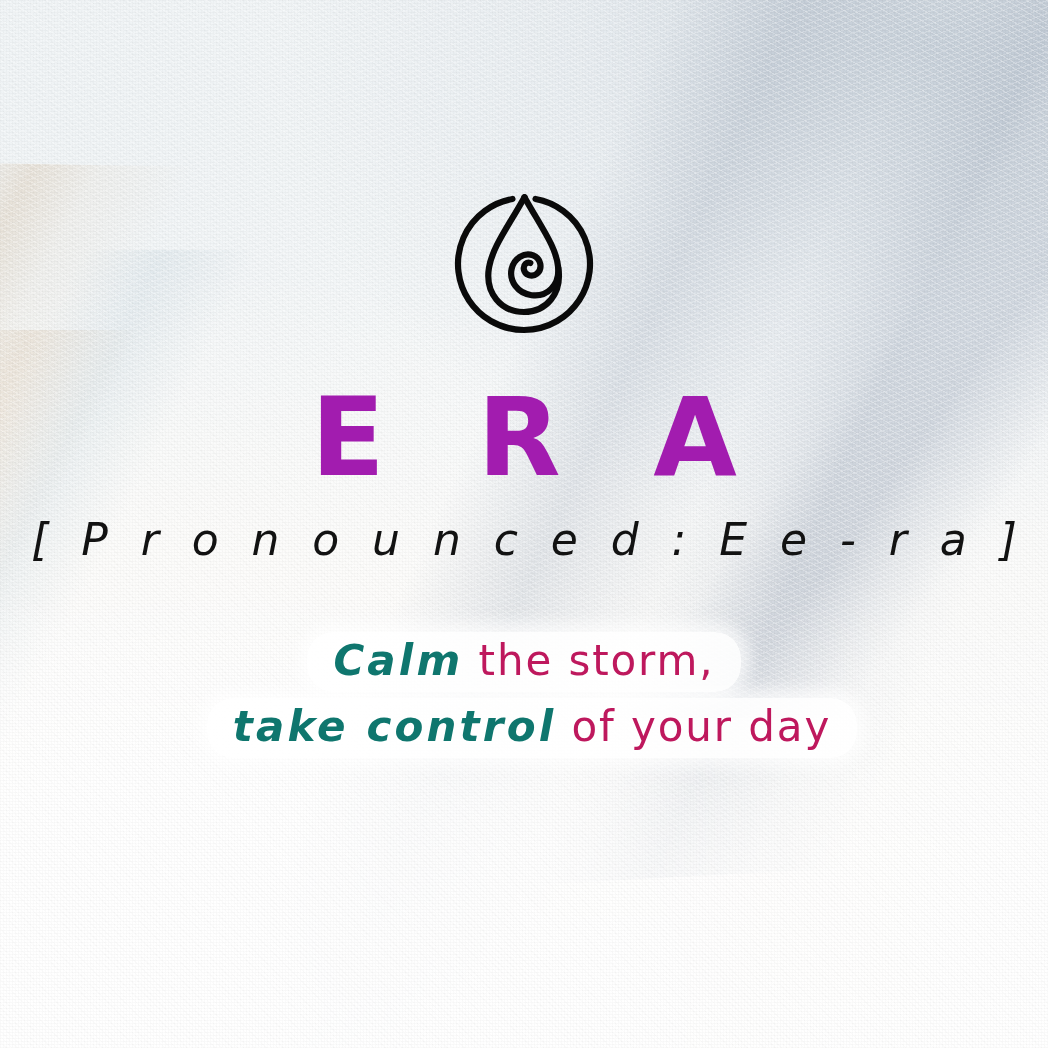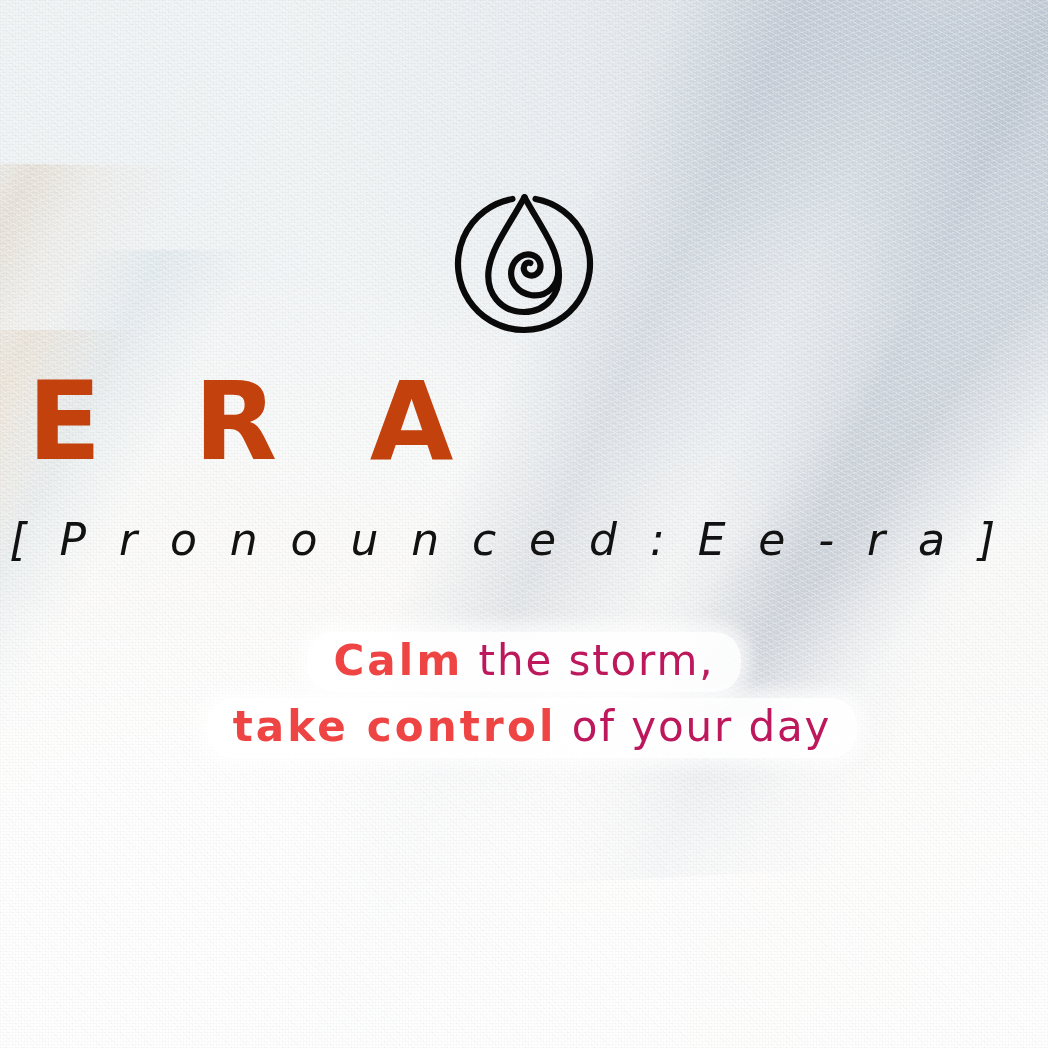--- a/index.html
+++ b/index.html
@@ -159,36 +159,36 @@
     top: 193px;
     transform: translateX(-50%);
     width: 144px;
     height: 144px;
   }
   .brand-logo svg { display: block; width: 144px; height: 144px; }
 
   .brand-name {
     position: absolute;
     left: 0; right: 0;
-    top: 372px;
-    text-align: left;
+    top: 388px;
+    text-align: center;
     font-family: "DejaVu Sans", sans-serif;
     font-weight: 700;
     font-size: 108px;
     line-height: 100px;
     letter-spacing: 0.255em;
     text-indent: 0.255em;
-    color: #c2410c;
+    color: #a21caf;
   }
 
   .pronunciation {
     position: absolute;
     left: 0; right: 0;
     top: 512px;
-    text-align: left;
+    text-align: center;
     font-family: "DejaVu Sans", sans-serif;
     font-style: italic;
     font-weight: 400;
     font-size: 44px;
     line-height: 56px;
     letter-spacing: 0.215em;
     text-indent: 0.215em;
     color: #121212;
   }
 
@@ -212,22 +212,23 @@
     padding: 4px 26px 6px 26px;
     font-family: "DejaVu Sans", sans-serif;
     font-size: 42px;
     line-height: 50px;
     letter-spacing: 0.045em;
     color: #111111;
     box-shadow: 0 0 14px 10px rgba(255,255,255,0.62);
   }
   .tag-accent {
     font-weight: 700;
-    color: #ef4444;
+    color: #0f766e;
     letter-spacing: 0.075em;
+    font-style: italic;
   }
   .tag-plain {
     font-weight: 400;
     color: #be185d;
   }
 </style>
 </head>
 <body>
 
 <div id="canvas">

